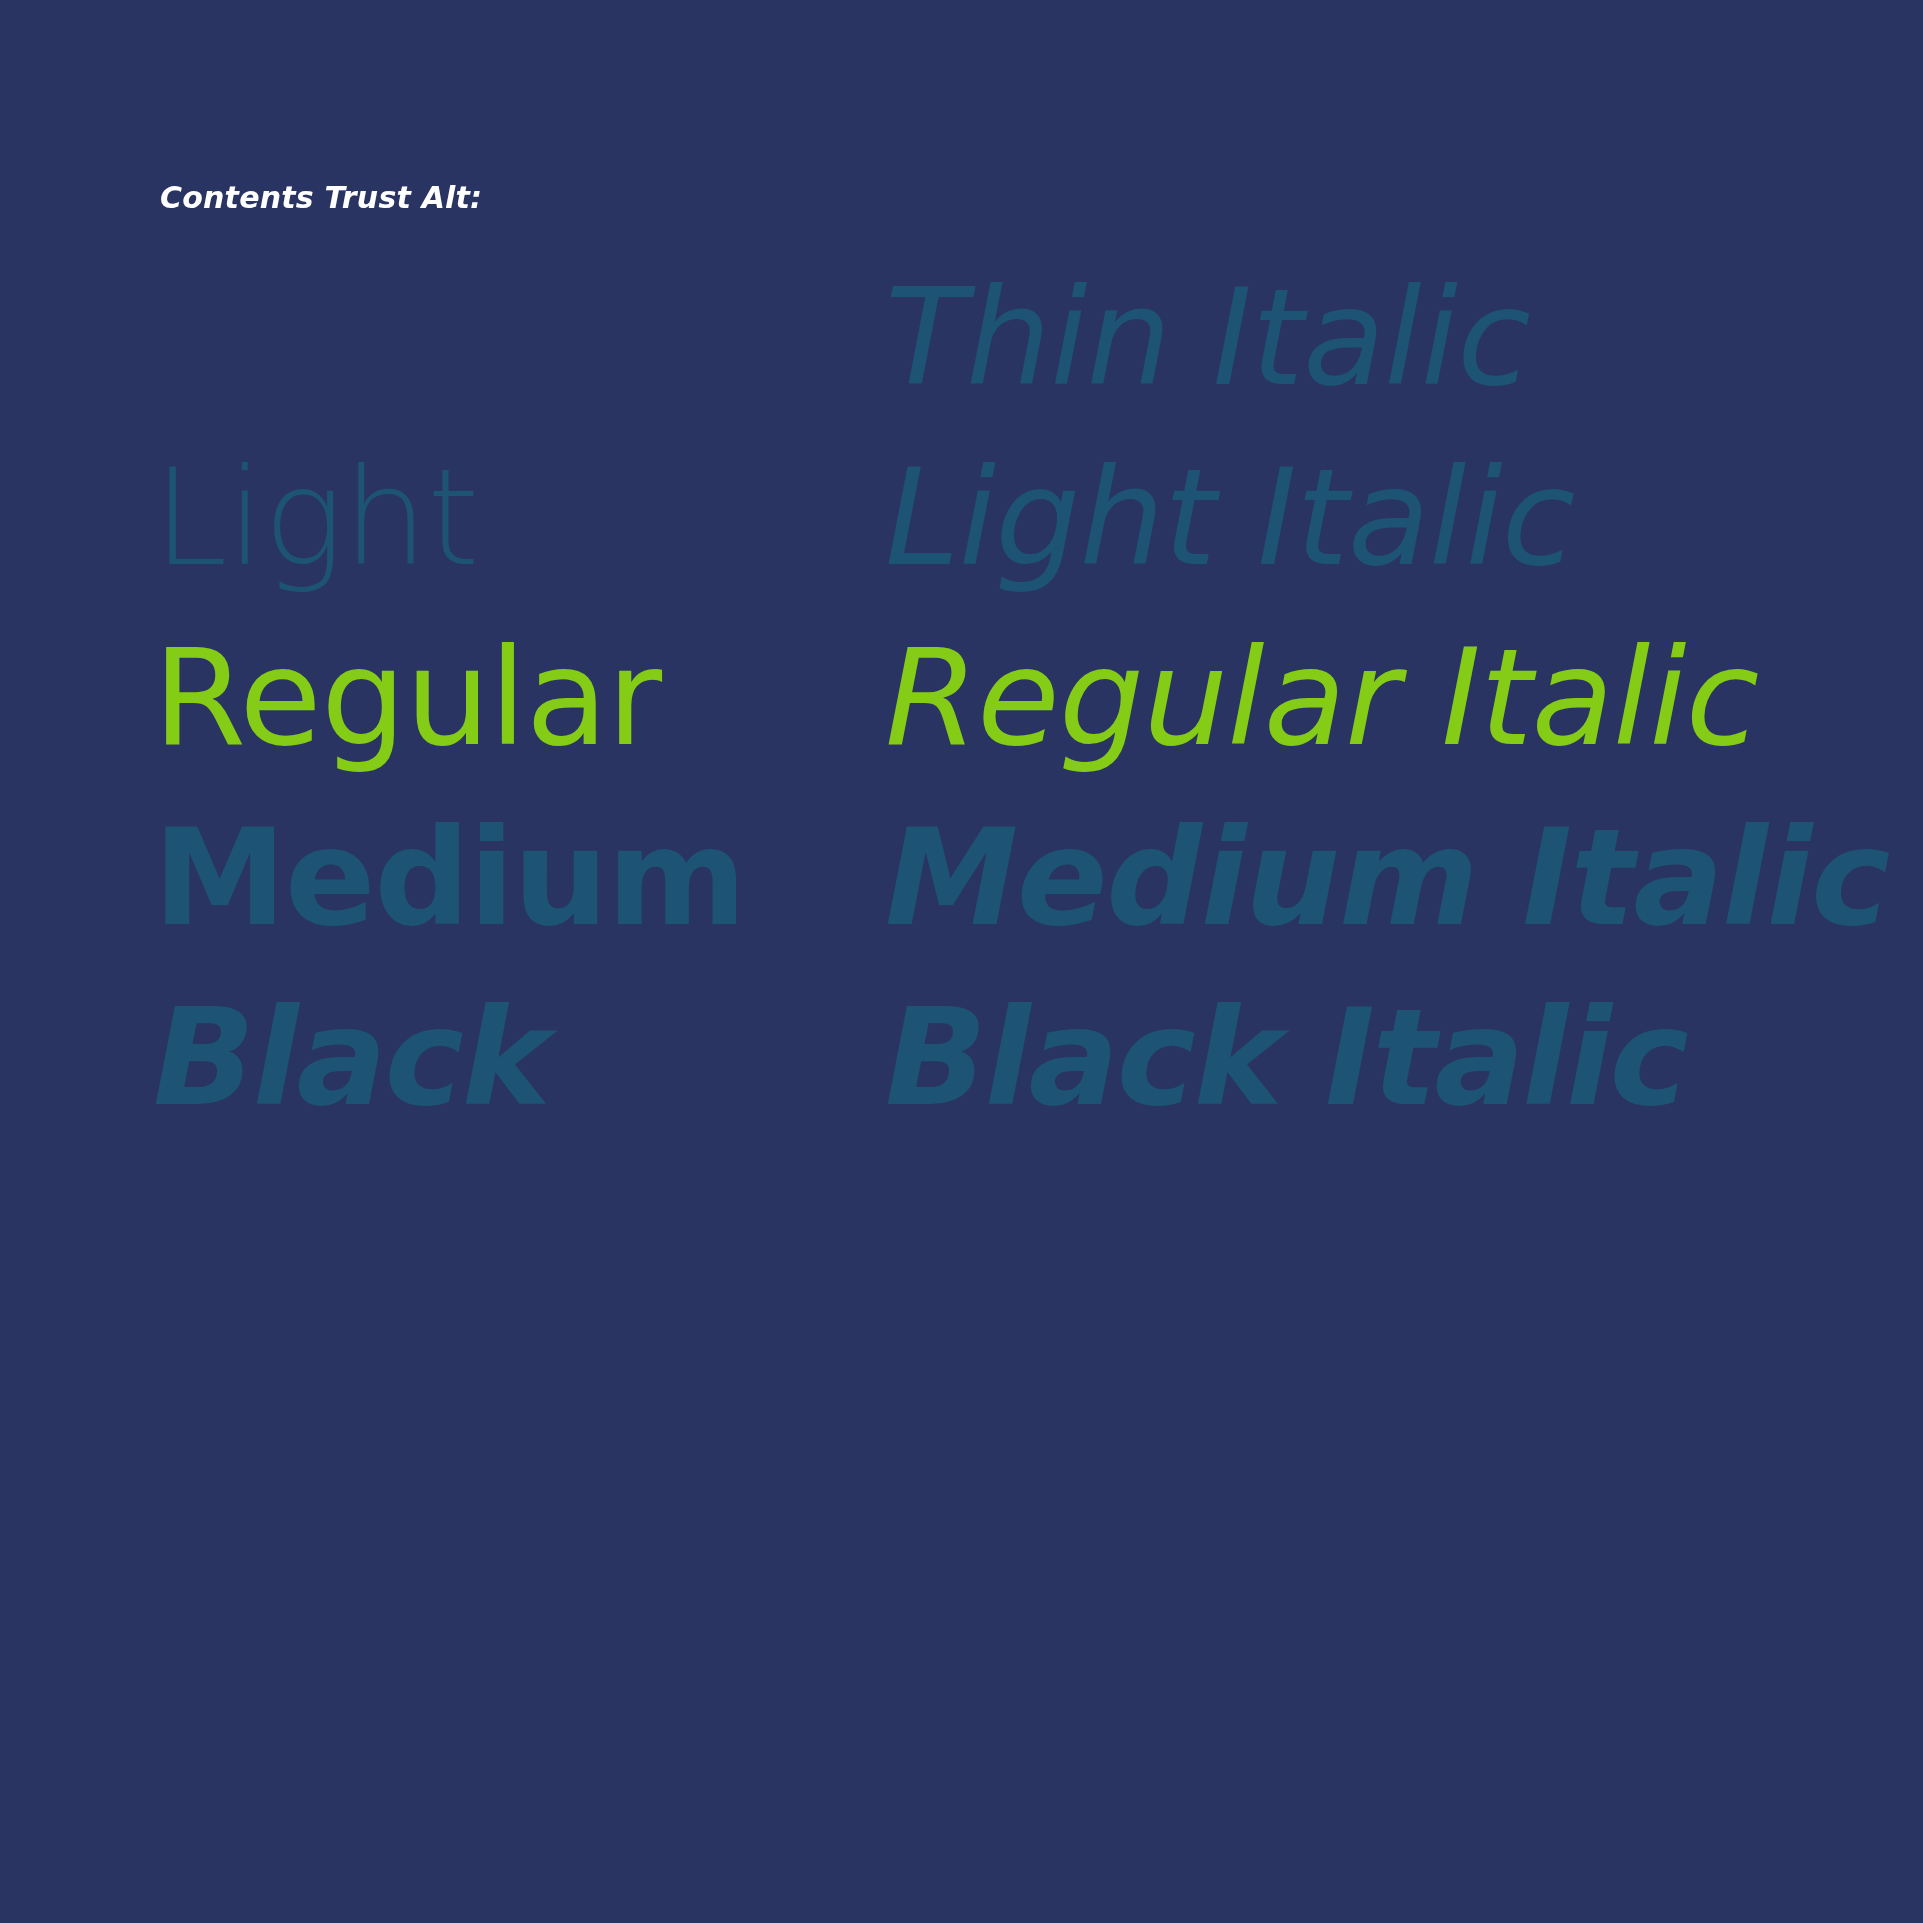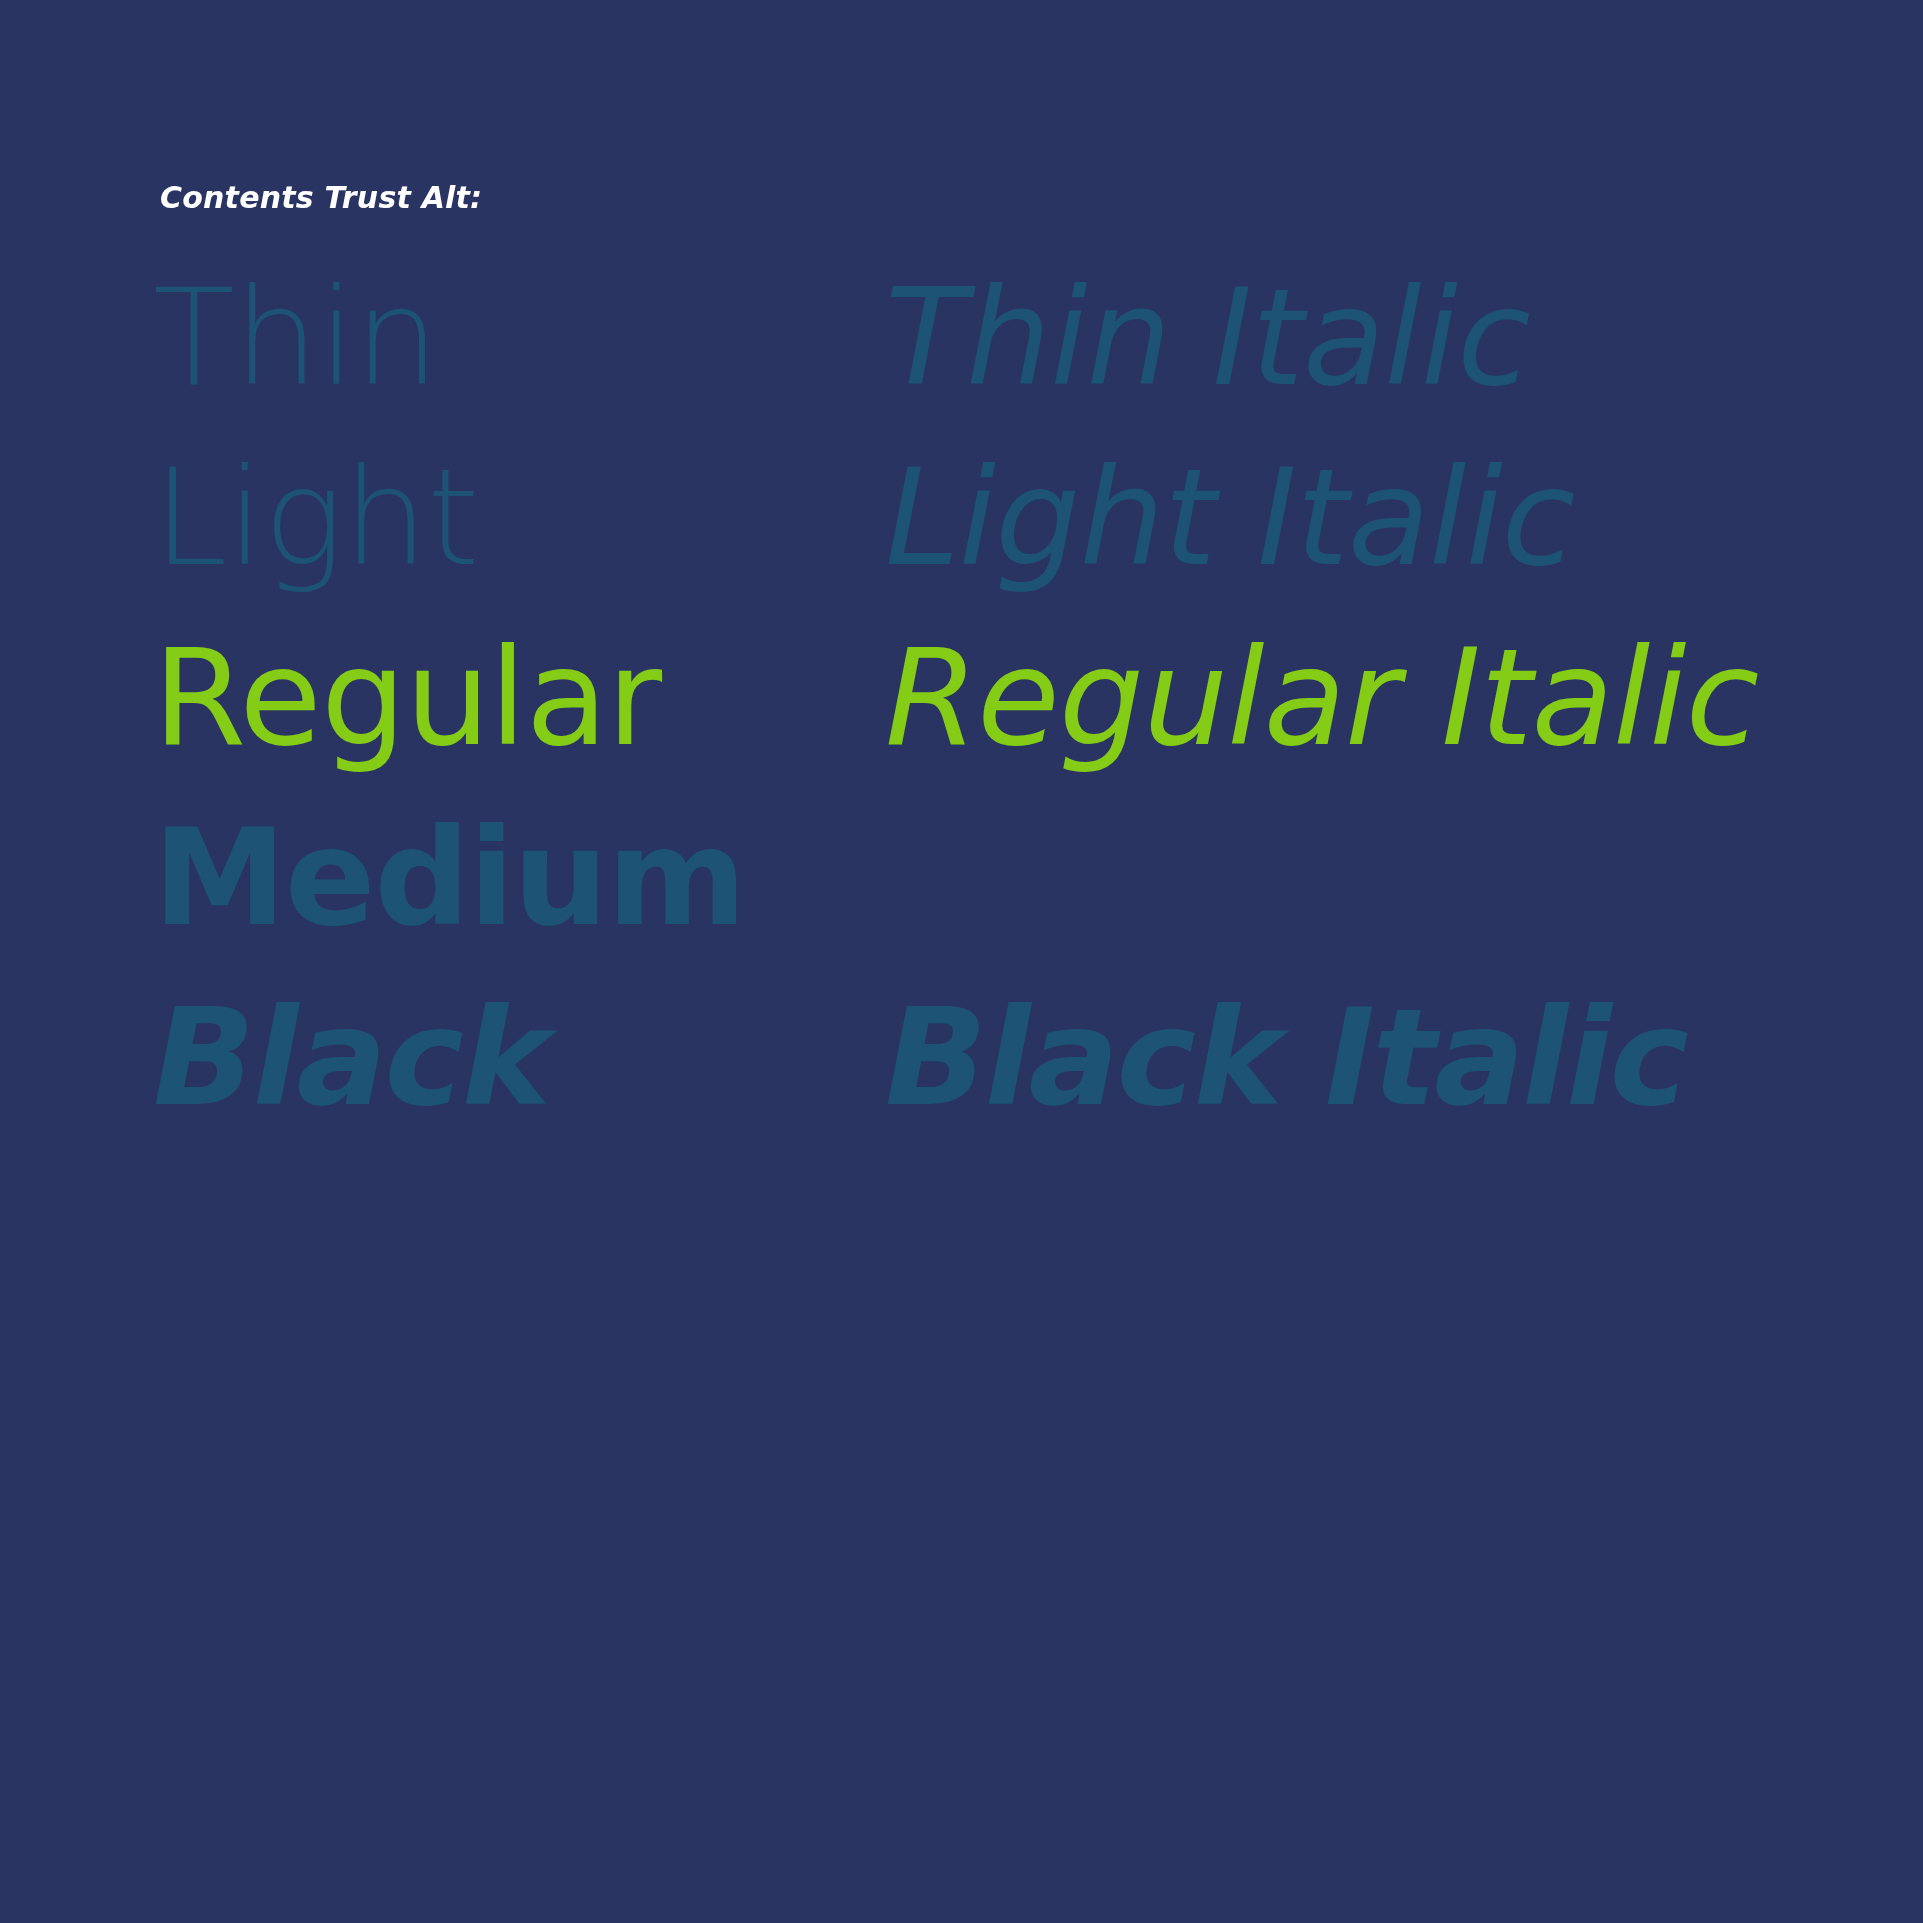--- a/index.html
+++ b/index.html
@@ -81,36 +81,36 @@
 </head>
 <body>
 
 <div id="specimen-sheet">
 
   <div id="specimen-header">Contents Trust Alt:</div>
 
   <div id="specimen-grid">
 
     <div class="specimen-row">
-      <div class="specimen-cell col-upright w-thin st-normal tone-muted">Thin</div>
       <div class="specimen-cell col-italic w-thin st-italic tone-muted">Thin Italic</div>
     </div>
 
     <div class="specimen-row">
       <div class="specimen-cell col-upright w-light st-normal tone-muted">Light</div>
       <div class="specimen-cell col-italic w-light st-italic tone-muted">Light Italic</div>
     </div>
 
     <div class="specimen-row">
       <div class="specimen-cell col-upright w-regular st-normal tone-accent">Regular</div>
       <div class="specimen-cell col-italic w-regular st-italic tone-accent">Regular Italic</div>
     </div>
 
     <div class="specimen-row">
       <div class="specimen-cell col-upright w-medium st-normal tone-muted">Medium</div>
+      <div class="specimen-cell col-italic w-medium st-italic tone-muted">Medium Italic</div>
     </div>
 
 
     <div class="specimen-row">
       <div class="specimen-cell col-upright w-black st-italic tone-muted">Black</div>
       <div class="specimen-cell col-italic w-black st-italic tone-muted">Black Italic</div>
     </div>
 
   </div>
 </div>

